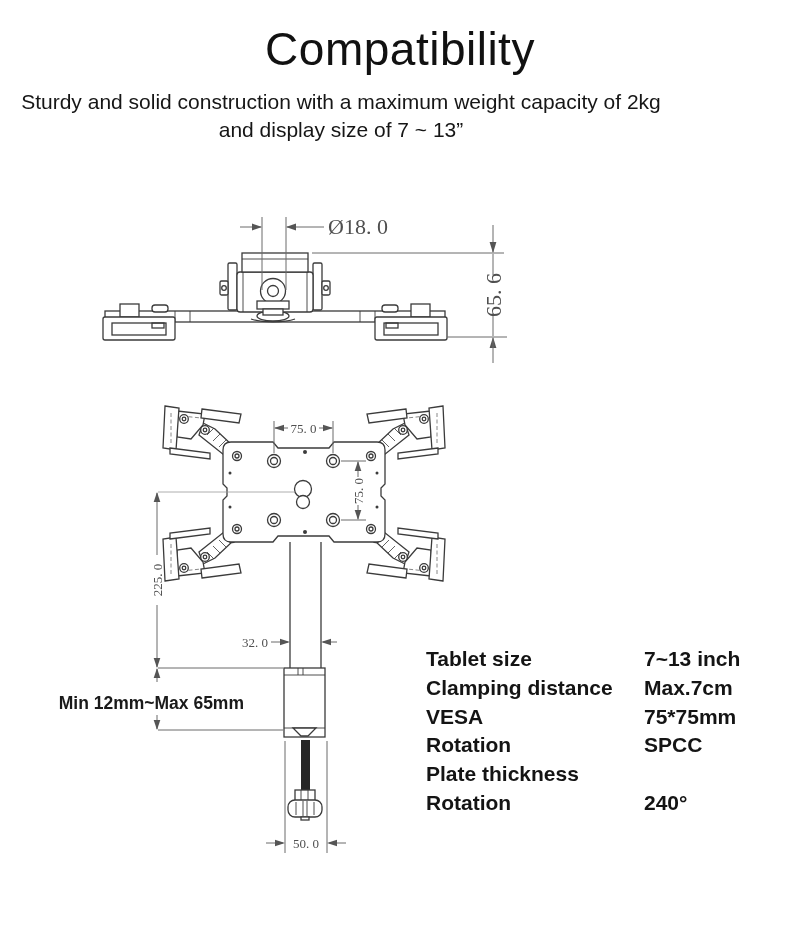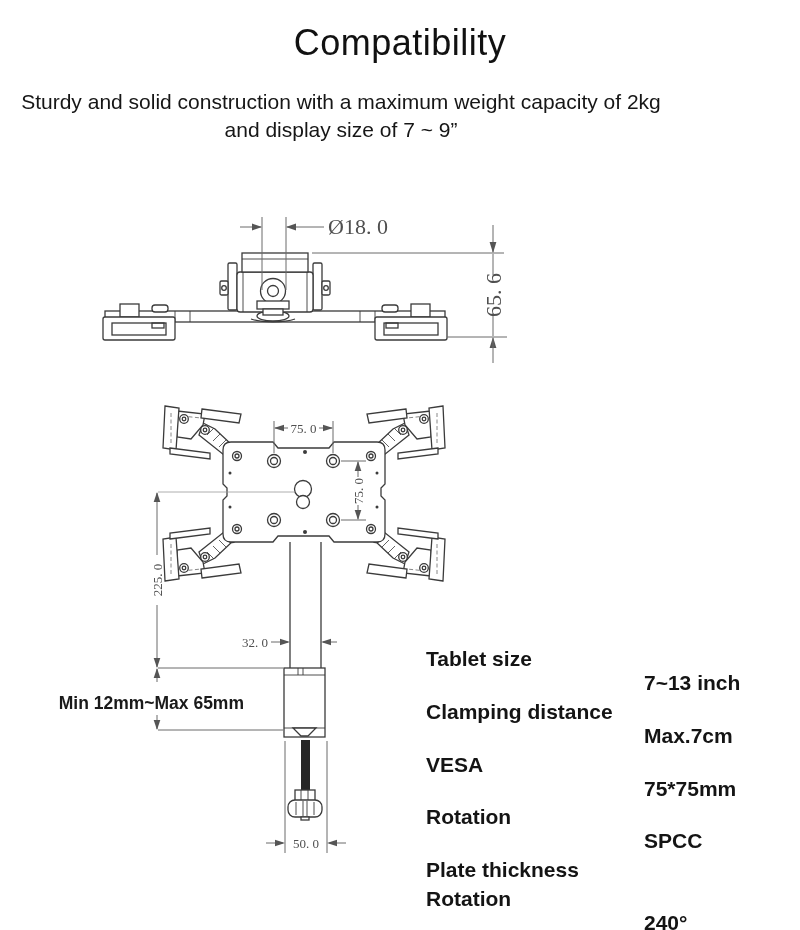--- a/index.html
+++ b/index.html
@@ -2,34 +2,34 @@
 <html><head>
 <meta charset="utf-8">
 <style>
   html,body{margin:0;padding:0;}
   body{
     width:800px;height:930px;background:#ffffff;position:relative;
     font-family:"Liberation Sans", sans-serif;color:#1c1c1c;overflow:hidden;
   }
   .page-title{
     position:absolute;top:22px;left:0;width:800px;text-align:center;
-    font-size:36px;font-weight:400;letter-spacing:0.5px;color:#111;
+    font-size:46px;font-weight:400;letter-spacing:0.5px;color:#111;
   }
   .subtitle{
     position:absolute;top:88px;left:0;width:682px;text-align:center;
     font-size:21px;line-height:28px;color:#161616;
   }
   .drawing{position:absolute;}
   .specs{
     position:absolute;left:426px;top:645px;width:360px;
     font-size:21px;line-height:28.8px;color:#141414;font-weight:bold;
   }
   .spec-row{display:flex;}
   .spec-label{width:218px;flex:0 0 218px;}
-  .spec-value{flex:1;margin-top:24px;}
+  .spec-value{flex:1;}
   svg text.dim{
     font-family:"Liberation Serif", serif;fill:#4f4f4f;
   }
   svg text.dim-big{font-size:22px;}
   svg text.dim-small{font-size:13px;}
   svg text.range-label{
     font-family:"Liberation Sans", sans-serif;font-weight:bold;
     font-size:17.5px;fill:#1a1a1a;
   }
   .shape{stroke:#3b3b3b;stroke-width:1.3;fill:#ffffff;}
@@ -40,21 +40,21 @@
   .ah{fill:#555;stroke:none;}
   .hatch{stroke:#3b3b3b;stroke-width:0.8;fill:none;}
   .hidden-dash{stroke:#6a6a6a;stroke-width:0.8;fill:none;stroke-dasharray:4 2.5;}
 </style>
 </head>
 <body>
 
 <div class="page-title">Compatibility</div>
 <div class="subtitle">
   <span>Sturdy and solid construction with a maximum weight capacity of 2kg</span><br>
-  <span>and display size of 7 ~ 9”</span>
+  <span>and display size of 7 ~ 13”</span>
 </div>
 
 <svg class="drawing" style="left:90px;top:195px;" width="430" height="182" viewBox="0 0 430 182">
 
   <g>
 
     <rect class="shape" x="15" y="116" width="340" height="11"></rect>
     <line class="thin" x1="85" y1="116" x2="85" y2="127"></line>
     <line class="thin" x1="100" y1="116" x2="100" y2="127"></line>
     <line class="thin" x1="270" y1="116" x2="270" y2="127"></line>

